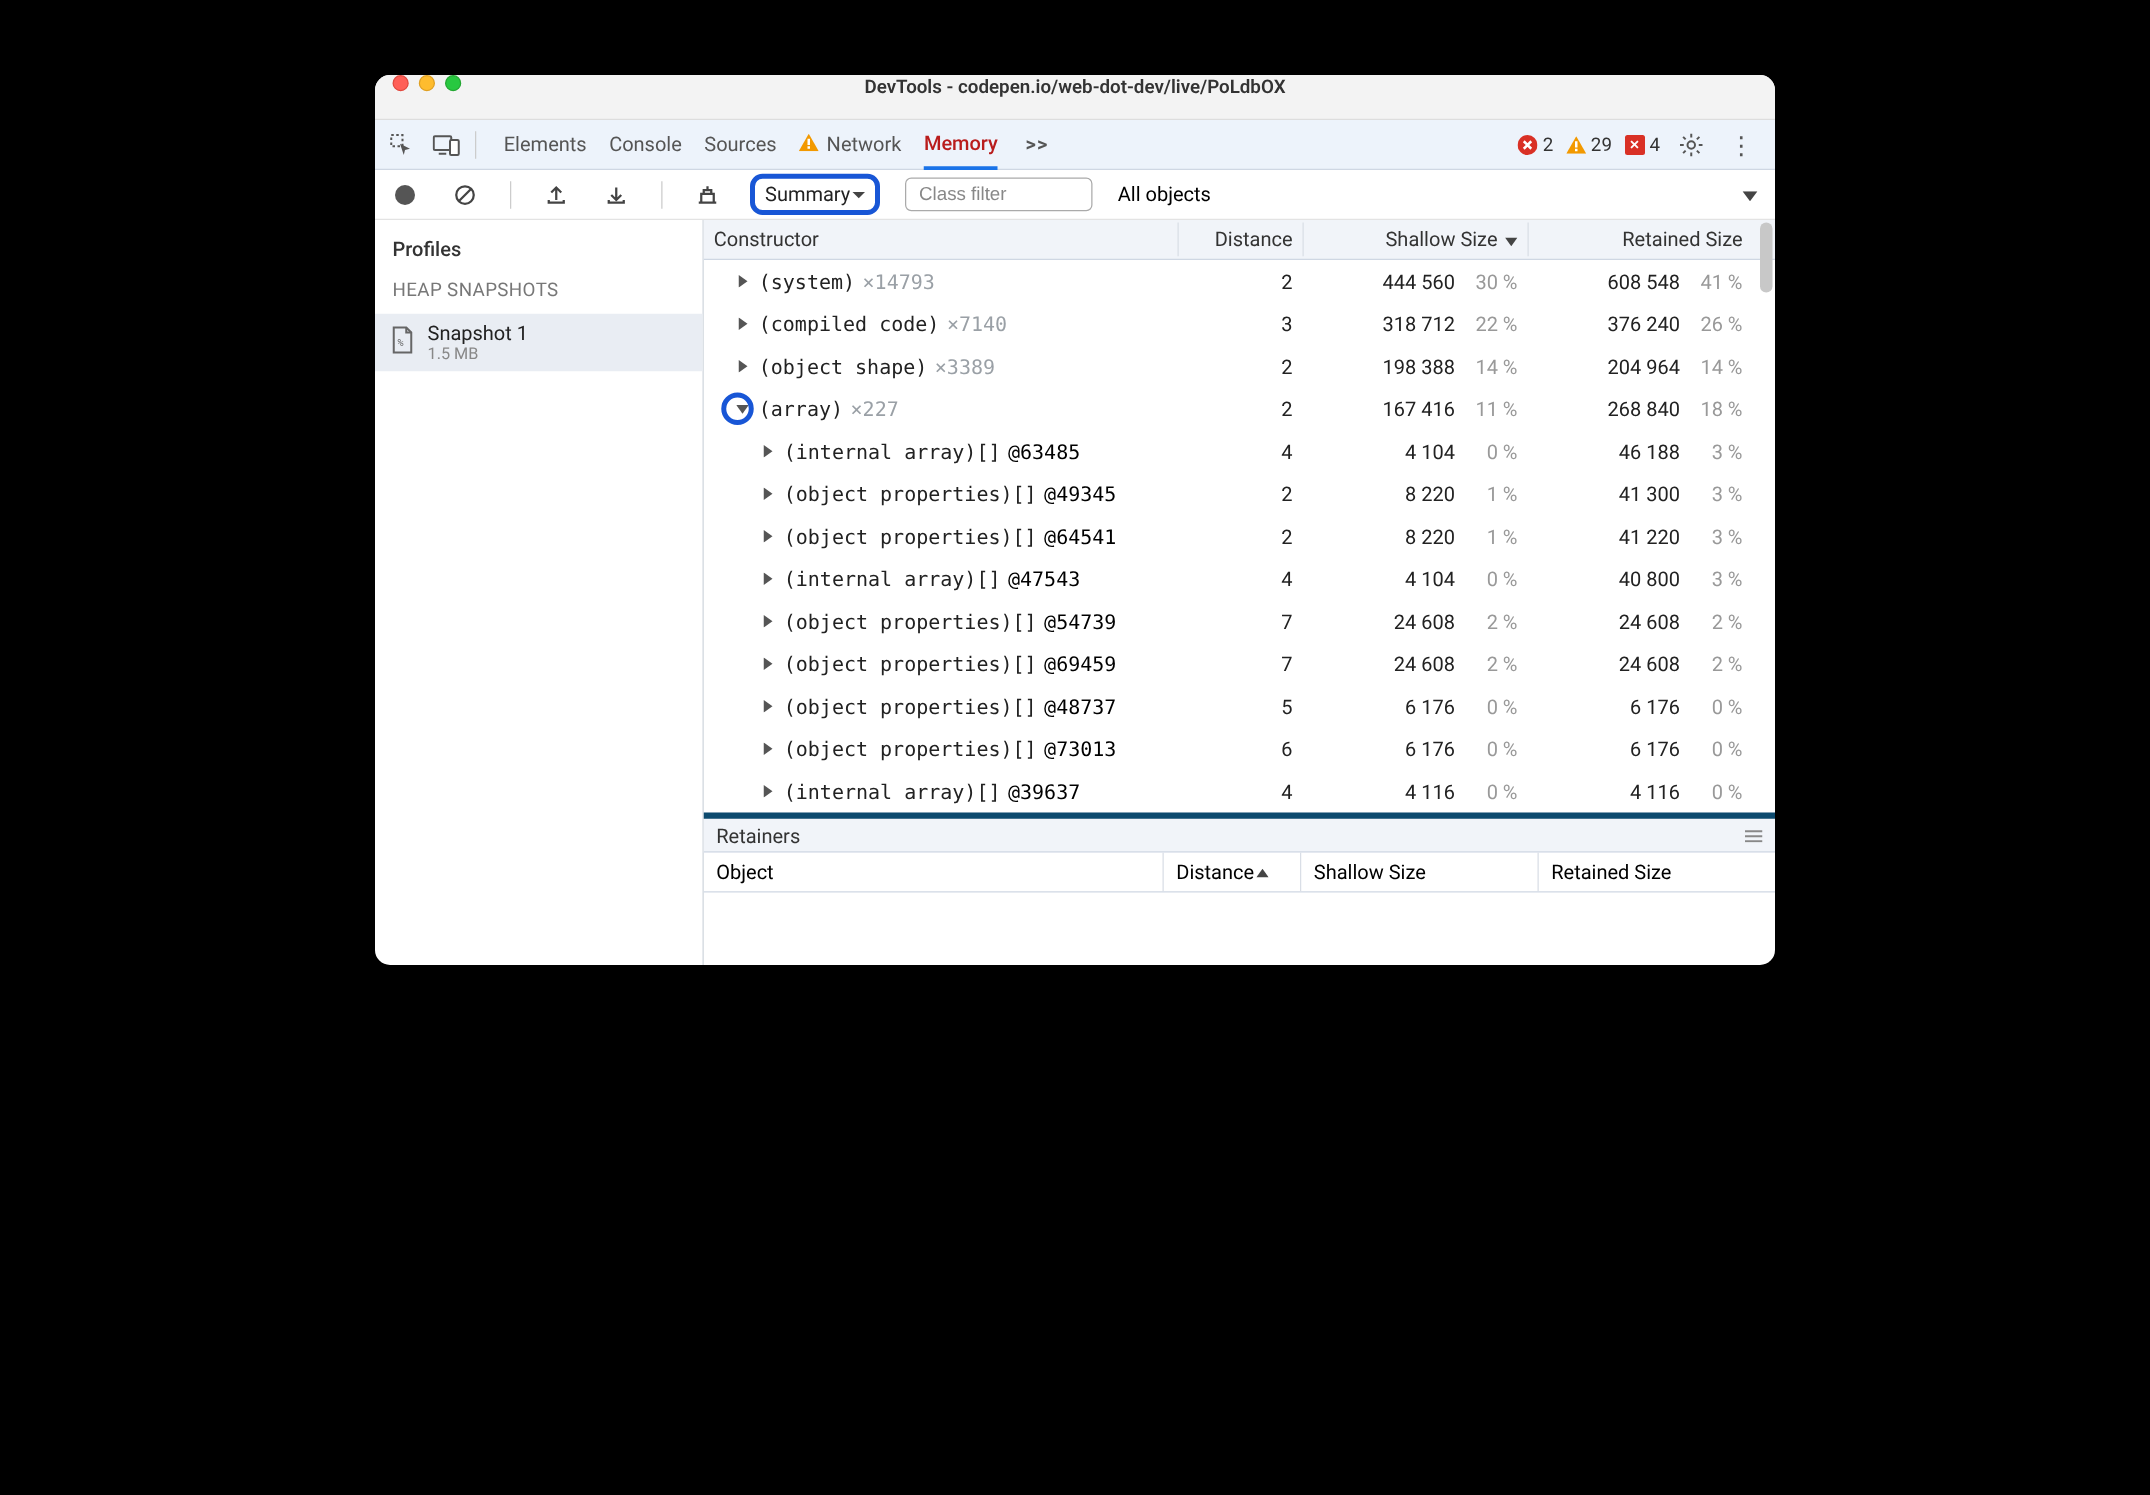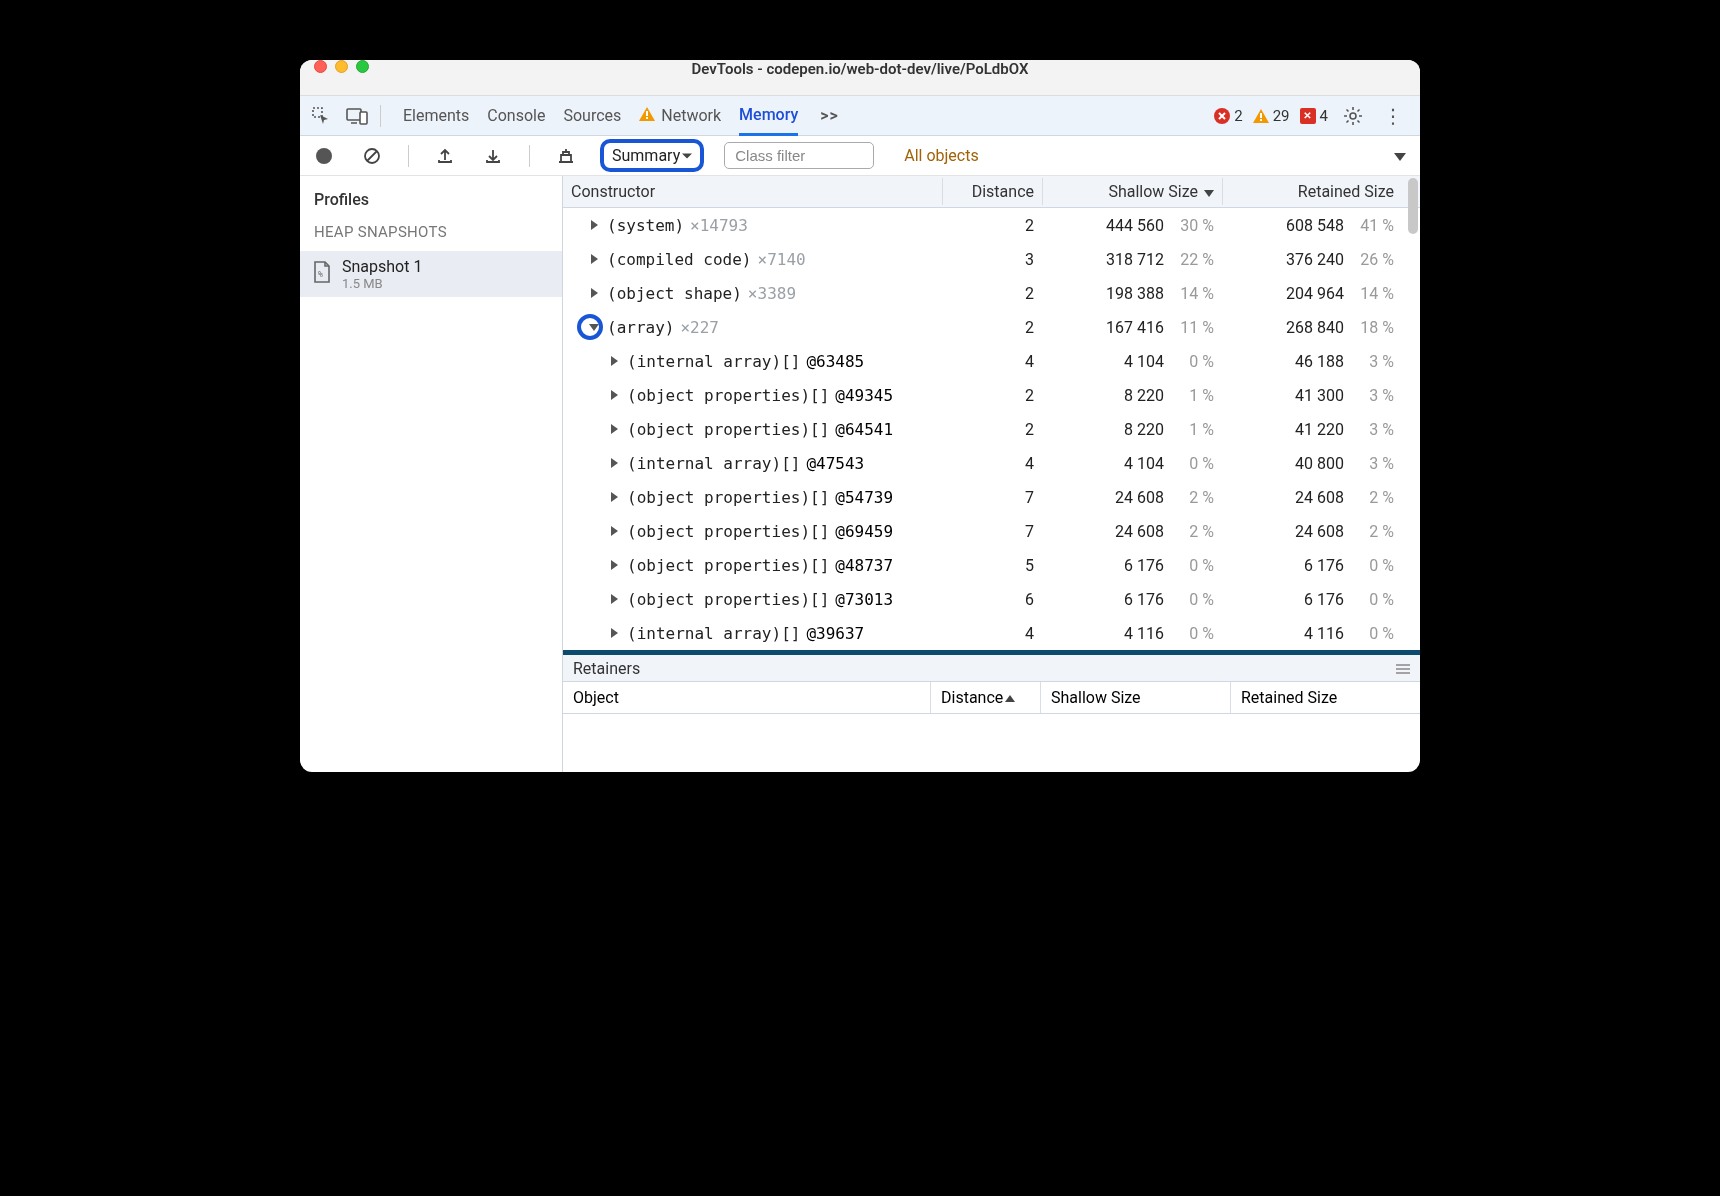--- a/index.html
+++ b/index.html
@@ -70,21 +70,21 @@
     align-items: center;
     flex: 1;
   }
   .tab {
     color:#555;
     display:flex; align-items:center; gap:6px;
     height: 40px;
     cursor: pointer;
   }
   .tab.active {
-    color:#1d4ed8;
+    color:#b91c1c;
     border-bottom: 3px solid #1a73e8;
     margin-bottom:-1px;
     font-weight: 500;
     text-align: center;
   }
   .tab-icon-warn { color:#f29900; }
   .tabs-more { color:#555; font-weight:700; letter-spacing:1px; margin-left:4px; }
   .status-area {
     display:flex; align-items:center; gap:10px; margin-right:6px;
     font-size:15px; color:#333;
@@ -114,21 +114,21 @@
   .dropdown::after {
     content:""; position:absolute; right:8px; top:50%;
     border:5px solid transparent; border-top-color:#444; transform:translateY(-25%);
   }
   .class-filter {
     border:1px solid #aaa; border-radius:5px; padding:4px 10px;
     width:150px; font-size:15px; color:#333;
   }
   .class-filter::placeholder { color:#888; }
   .obj-filter {
-    margin-left:10px; color:#a16207; font-size:16px;
+    color:#000000; font-size:16px;
     flex:1;
   }
   .obj-filter-caret { margin-right:4px; color:#444; }
 
   
   .body {
     display:flex;
     height: 596px;
   }
   .sidebar {

